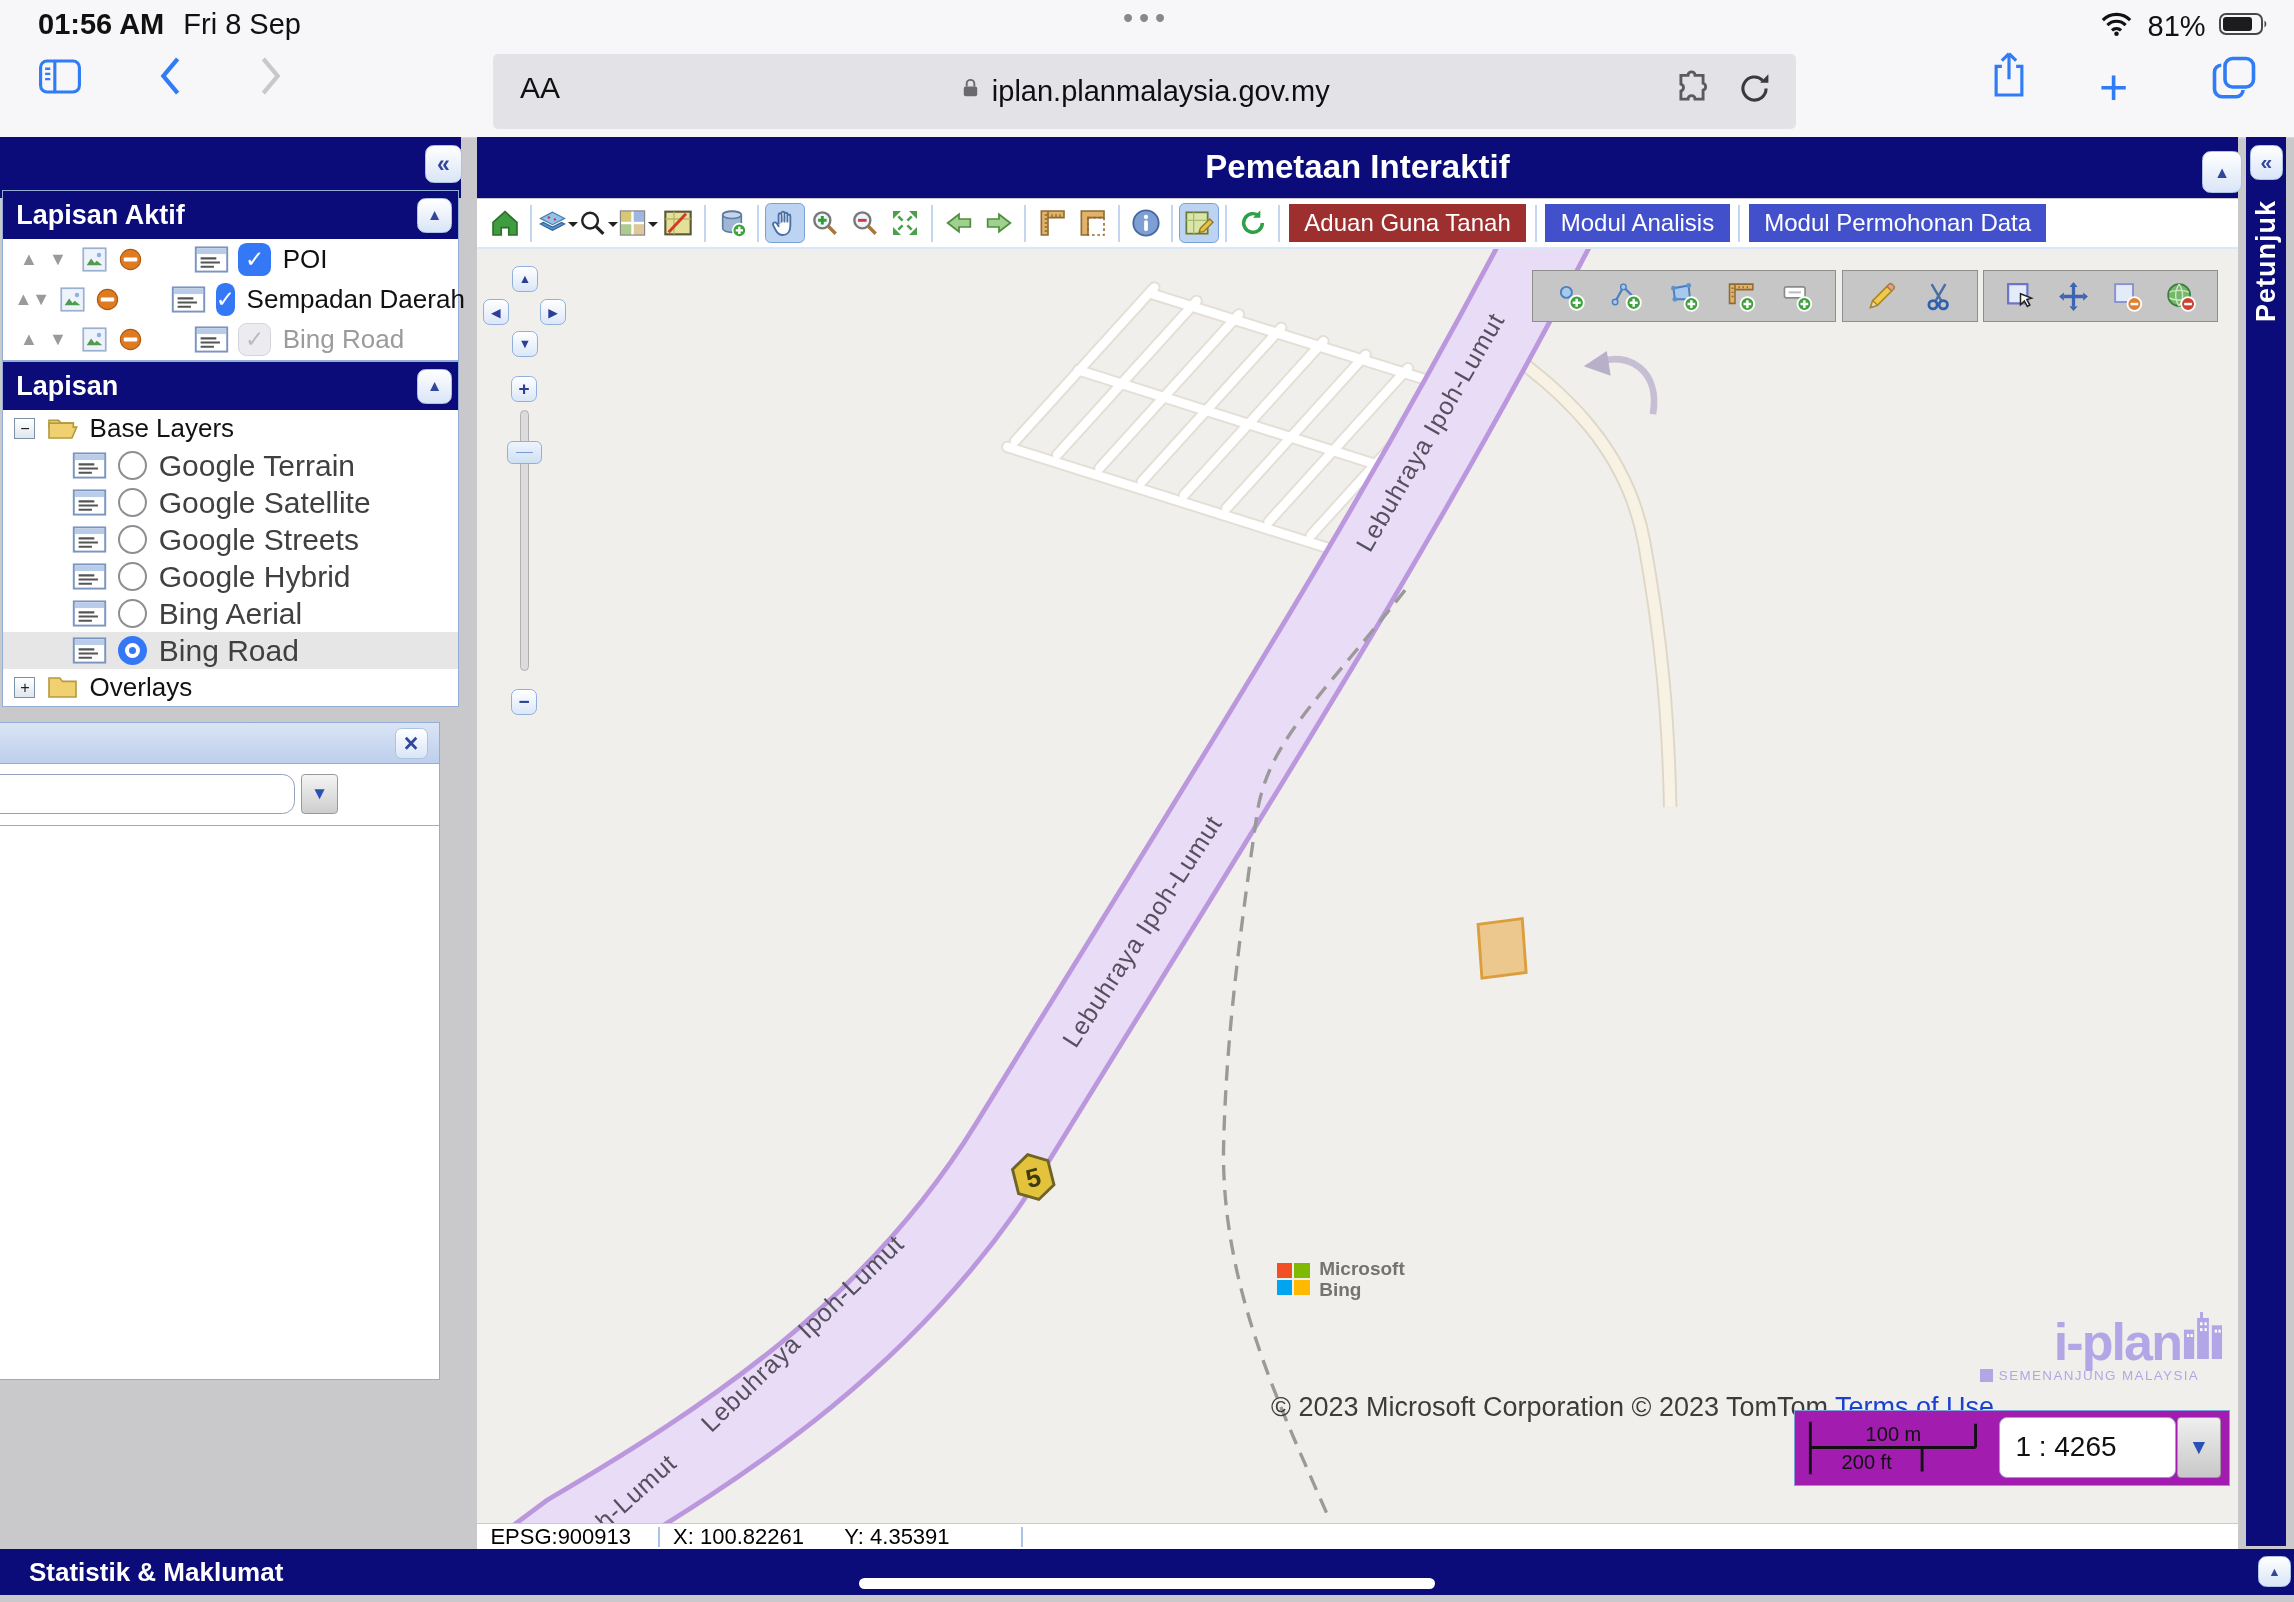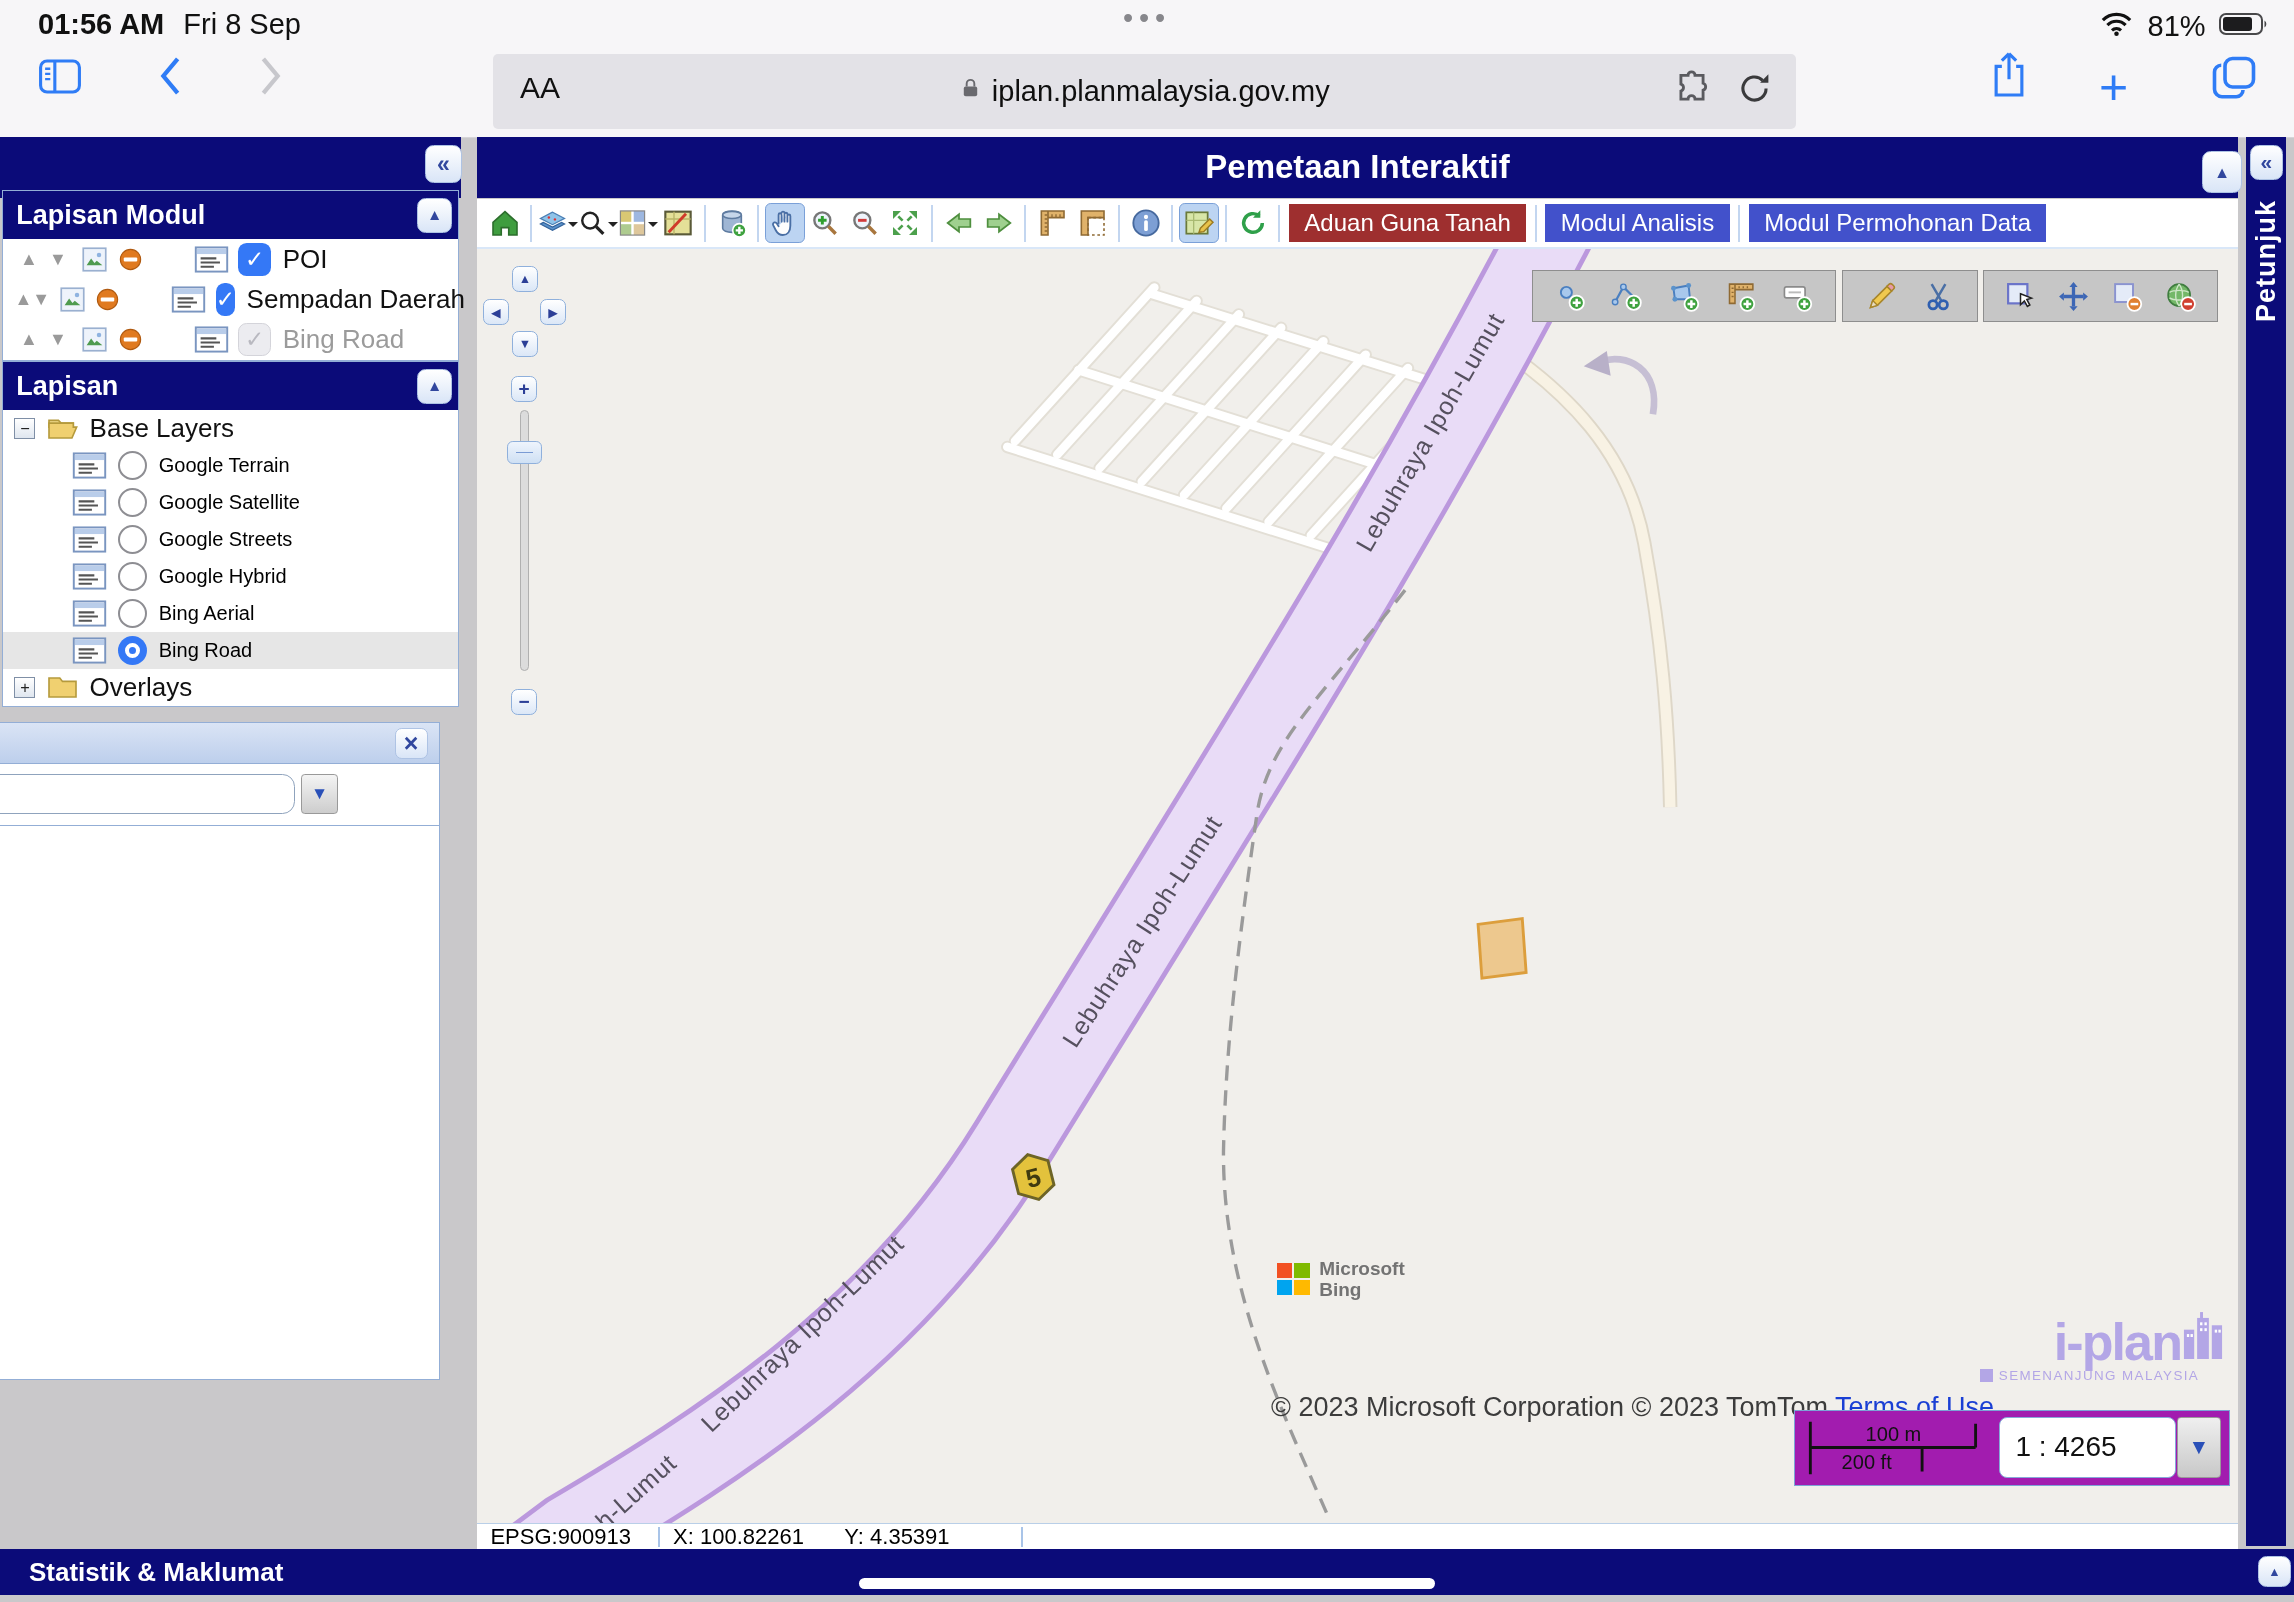--- a/index.html
+++ b/index.html
@@ -47,21 +47,21 @@
   .tgl{width:21px;height:21px;margin-left:11.5px;border:1px solid #7f8fa6;background:linear-gradient(#fff,#dfe6ef);
        font-size:16.3px;line-height:19px;text-align:center;color:#222;box-sizing:border-box;}
   .folder{width:35px;height:27px;margin-left:9.6px;}
   .folder svg{width:35px;height:27px;display:block;}
   .tree-lbl{font-size:26px;color:#111;margin-left:9.6px;white-space:nowrap;}
   .tree-row .li-props{margin-left:69px;width:33px;}
   .radio{width:29px;height:29px;border:2.9px solid #8e8e93;border-radius:50%;background:#fff;margin-left:13.4px;box-sizing:border-box;position:relative;}
   .radio.sel{border:none;background:#3478f6;}
   .radio.sel::after{content:"";position:absolute;left:6.7px;top:6.7px;width:15.4px;height:15.4px;border:4.8px solid #fff;border-radius:50%;
        background:#3478f6;box-sizing:border-box;}
-  .tree-row .lbl2{font-size:20px;color:#000000;margin-left:11.5px;}
+  .tree-row .lbl2{font-size:30px;color:#404040;margin-left:11.5px;}
 
   
   .popup{position:absolute;left:-27px;top:722px;width:467px;height:658px;background:#fff;border:1.9px solid #93aed6;box-sizing:border-box;}
   .popup-hdr{position:relative;height:40px;background:linear-gradient(#dae4f5,#bdcfec);border-bottom:1px solid #93aed6;}
   .popup-x{position:absolute;right:11.5px;top:4.8px;width:33px;height:31px;font-size:25px;border-radius:6.7px;}
   .popup-combo{position:relative;height:61px;border-bottom:1.9px solid #93aed6;background:#fff;}
   .combo-input{position:absolute;left:7.7px;top:9.6px;width:313px;height:40px;border:1.9px solid #8fa3bd;border-radius:12.5px;background:#fff;box-sizing:border-box;font-size:25px;padding:0 13.4px;outline:none;}
   .combo-btn{position:absolute;left:327px;top:9.6px;width:37px;height:40px;background:linear-gradient(#f4f4f4,#cdcdcd);
              border:1px solid #999;border-radius:3.8px;color:#2a50b8;font-size:17.3px;display:flex;align-items:center;justify-content:center;box-sizing:border-box;}
 
@@ -197,21 +197,21 @@
   </div>
 
   <div class="band band-sidebar"></div>
   <div class="band band-map"></div>
   <div class="app-title">Pemetaan Interaktif</div>
   <div class="sq-btn" style="left:425px;top:145px;width:37px;height:38px;font-size:23px;">«</div>
   <div class="sq-btn" style="left:2202px;top:151px;width:40px;height:42px;font-size:16.3px;">▲</div>
 
   <div class="panel" style="top:190px;height:171px;">
     <div class="panel-hdr">
-      <span>Lapisan Modul</span>
+      <span>Lapisan Aktif</span>
       <span class="sq-btn">▲</span>
     </div>
     <div id="active-rows">
         <div class="layer-row">
           <span class="tri up">▲</span>
           <span class="tri down">▼</span>
           <span class="li-img">
             <svg viewBox="0 0 24 24">
               <rect x="2" y="2" width="20" height="20" fill="#eef3fb" stroke="#9ab0d0" stroke-width="1.5"></rect>
               <path d="M5 17l4-6 3 4 2-2 5 4z" fill="#4f9b4f"></path>

